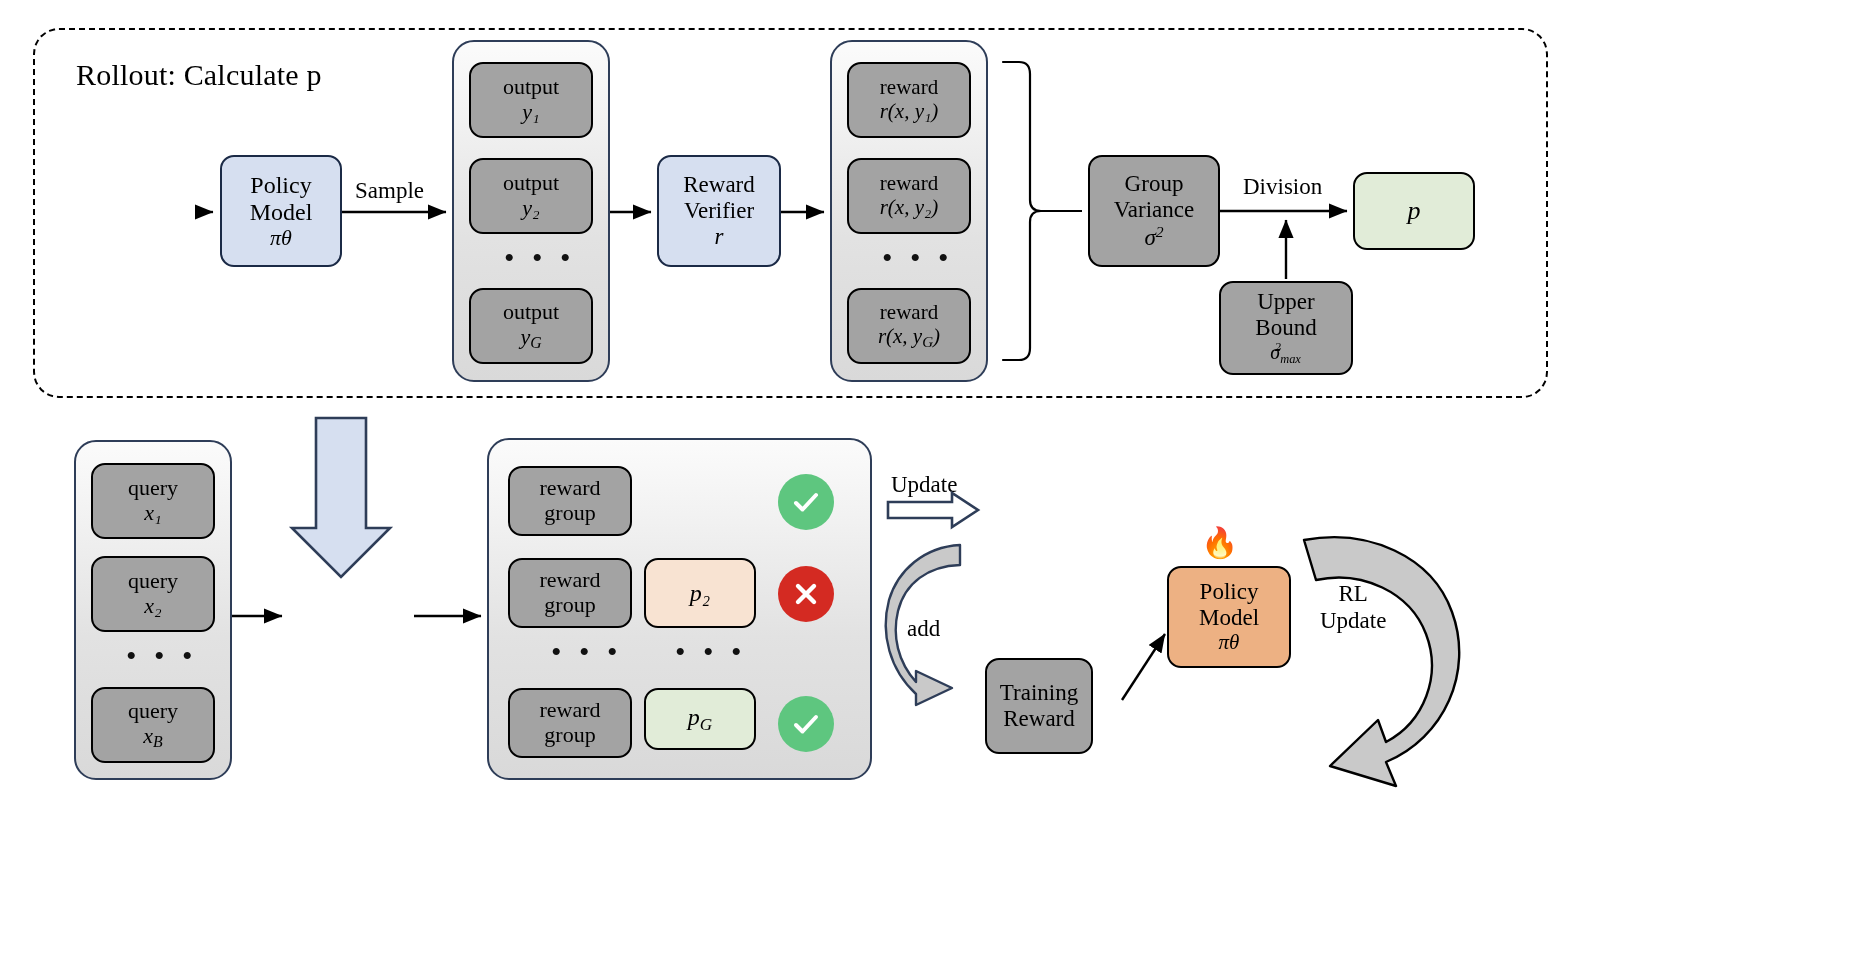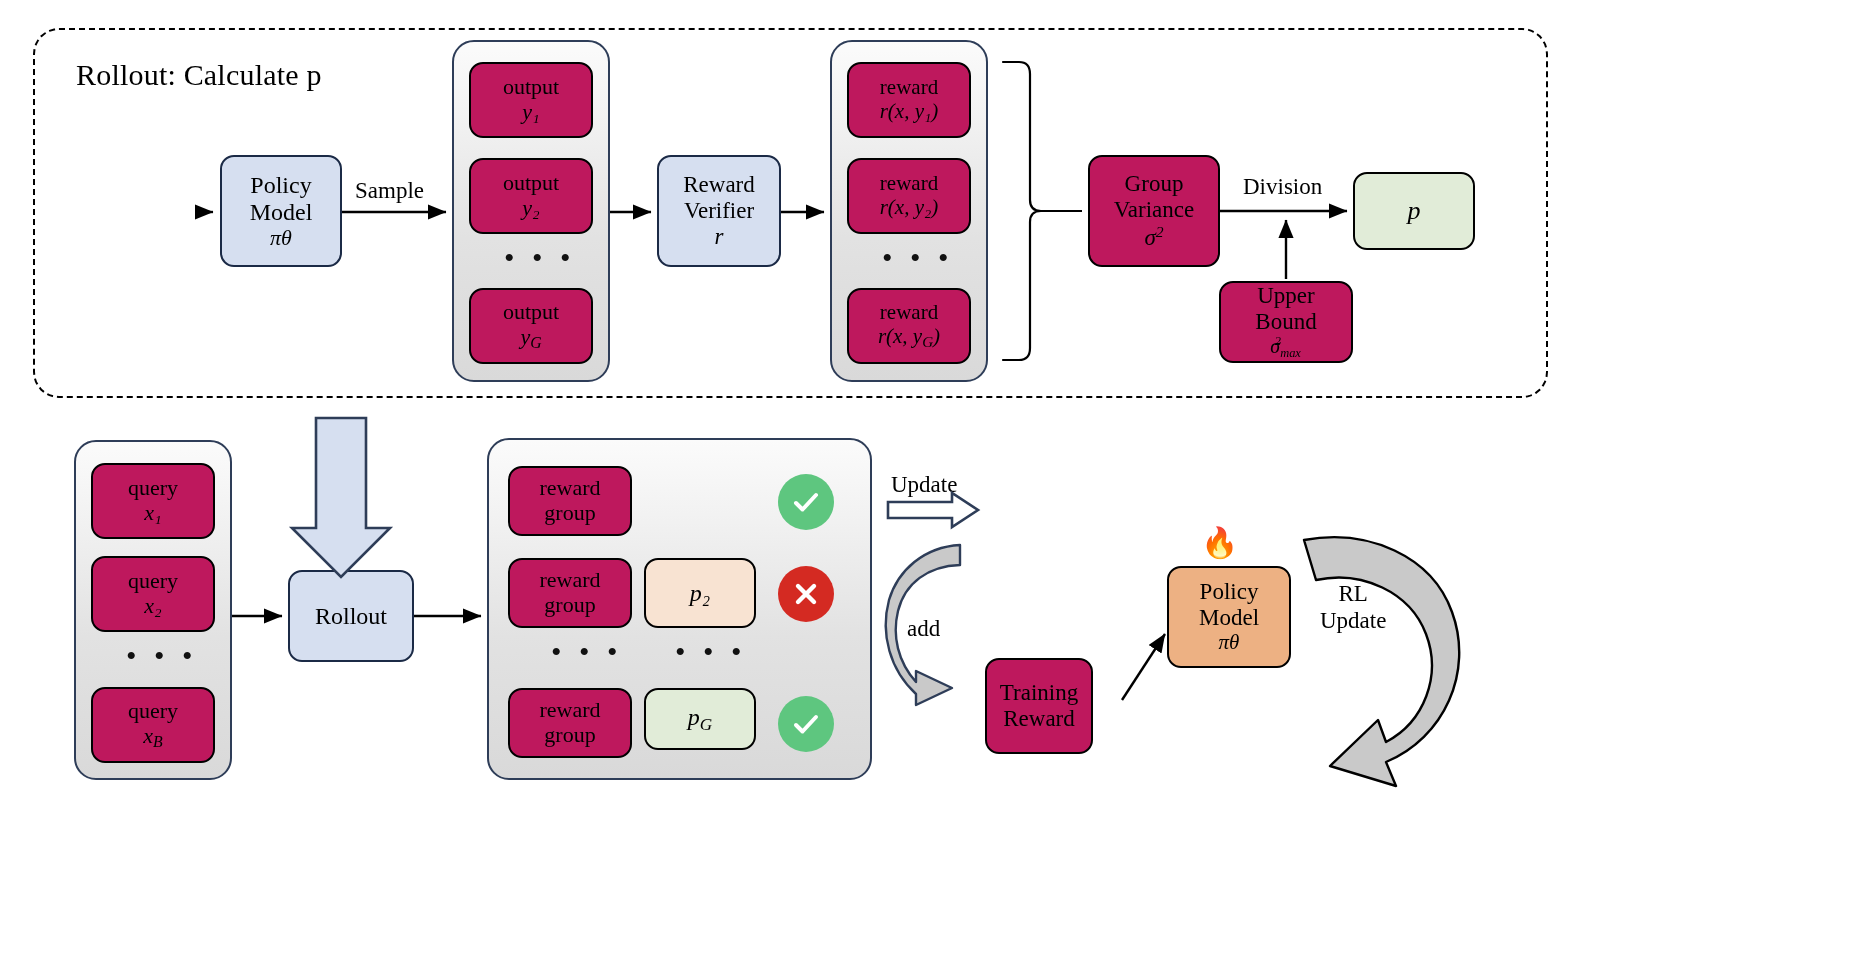--- a/index.html
+++ b/index.html
@@ -3,21 +3,21 @@
 <meta charset="utf-8">
 <style>
   html,body{margin:0;padding:0;background:#fff;}
   body{width:1864px;height:958px;position:relative;
        font-family:"Liberation Serif","DejaVu Serif",serif;color:#000;overflow:hidden;}
   #stage{position:absolute;left:0;top:0;width:1864px;height:958px;}
 
   
   .node{
     position:absolute;box-sizing:border-box;
-    border:2.2px solid #000;border-radius:14px;background:#be185d;
+    border:2.2px solid #000;border-radius:14px;background:#a3a3a3;
     display:flex;flex-direction:column;align-items:center;justify-content:center;
     text-align:center;line-height:1.12;
   }
   .node .ln{display:block;}
   .blue{background:#d6dff0;border-color:#1b2a46;}
   .green{background:#e1ecd8;}
   .orange{background:#edb183;}
   .peach{background:#f8e3d2;}
 
   
@@ -119,21 +119,21 @@
   <div class="node" style="left:1088px;top:155px;width:132px;height:112px;font-size:23px;">
     <span class="ln">Group</span>
     <span class="ln">Variance</span>
     <span class="ln it">σ<span class="sup">2</span></span>
   </div>
 
   <div class="lbl" style="left:1243px;top:174px;">
     <span>Division</span>
   </div>
 
-  <div class="node" style="left:1219px;top:281px;width:134px;height:82px;font-size:23px;">
+  <div class="node" style="left:1219px;top:281px;width:134px;height:94px;font-size:23px;">
     <span class="ln">Upper</span>
     <span class="ln">Bound</span>
     <span class="ln it" style="font-size:20px;">σ<span style="font-size:.62em;vertical-align:-0.3em;">max</span><span style="font-size:.62em;vertical-align:0.62em;margin-left:-2.1em;">2</span><span style="visibility:hidden;font-size:.62em;">max</span></span>
   </div>
 
   <div class="node green" style="left:1353px;top:172px;width:122px;height:78px;font-size:26px;">
     <span class="ln it">p</span>
   </div>
 
   <div class="group" style="left:74px;top:440px;width:158px;height:340px;"></div>
@@ -146,23 +146,20 @@
     <span class="ln it">x₂</span>
   </div>
   <div class="dots" style="left:126px;top:641px;">
     <span>• • •</span>
   </div>
   <div class="node" style="left:91px;top:687px;width:124px;height:76px;font-size:22px;">
     <span class="ln">query</span>
     <span class="ln it">x<span class="sub">B</span></span>
   </div>
 
-  <div class="node blue" style="left:288px;top:570px;width:126px;height:92px;font-size:24px;">
-    <span class="ln">Rollout</span>
-  </div>
 
   <div class="group" style="left:487px;top:438px;width:385px;height:342px;"></div>
 
   <div class="node" style="left:508px;top:466px;width:124px;height:70px;font-size:22px;">
     <span class="ln">reward</span>
     <span class="ln">group</span>
   </div>
   <div class="circ ok" style="left:778px;top:474px;width:56px;height:56px;">
     <svg width="34" height="34" viewBox="0 0 34 34">
       <path d="M7 18 L13.5 24.5 L27 10" fill="none" stroke="#ffffff" stroke-width="4" stroke-linecap="round" stroke-linejoin="round"></path>

